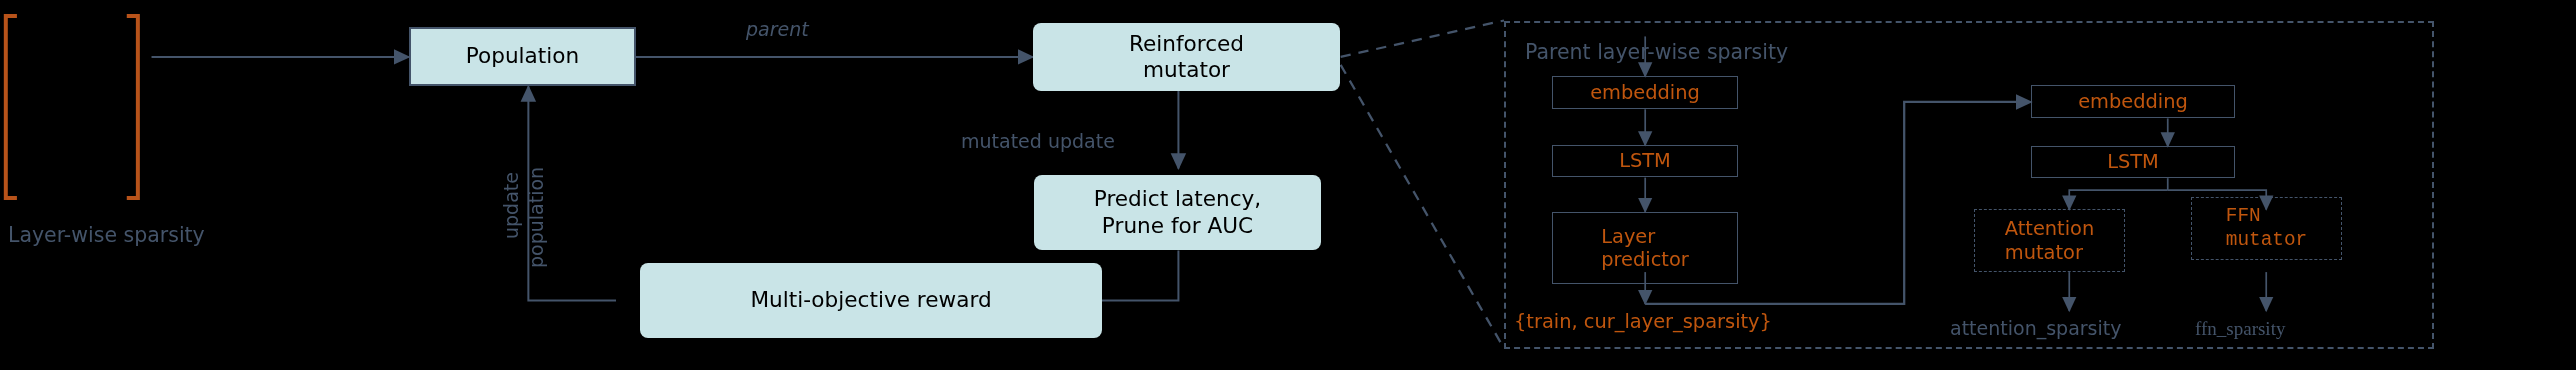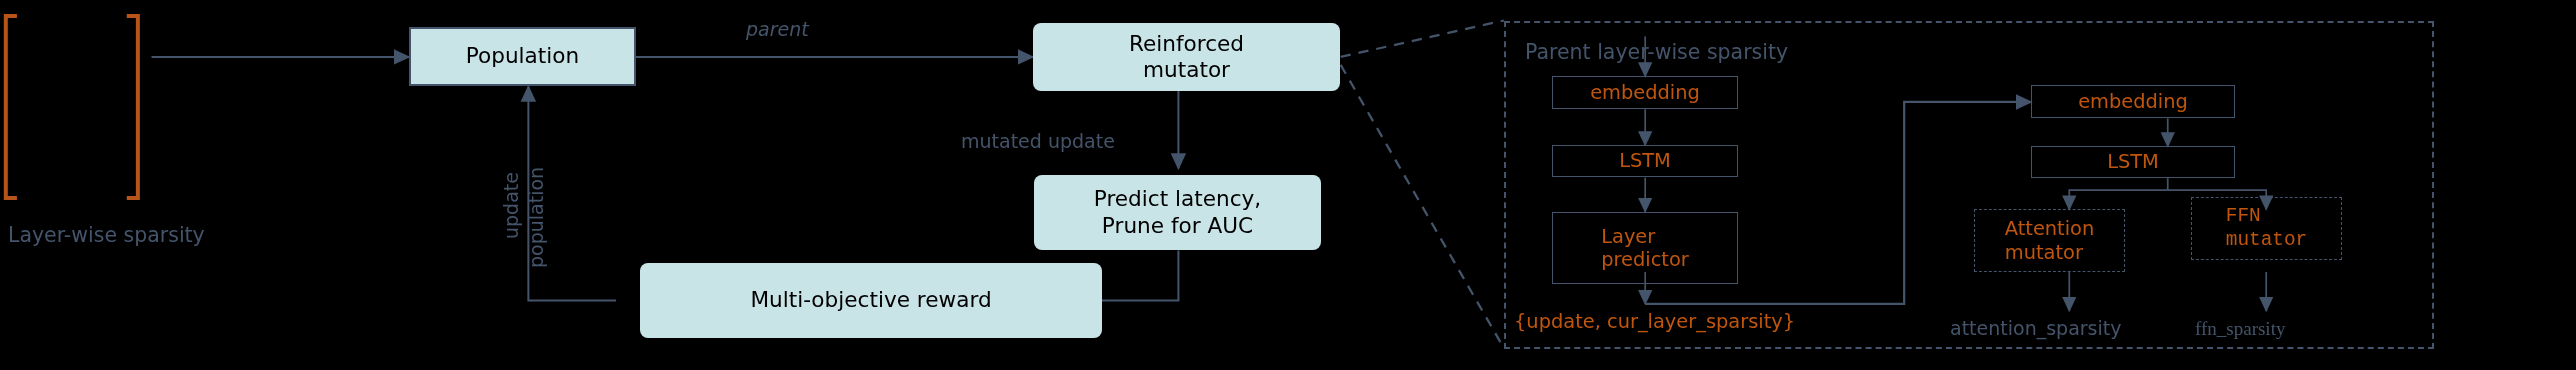--- a/index.html
+++ b/index.html
@@ -166,21 +166,21 @@
     <span>LSTM</span>
   </div>
 
   <div class="abs obox" style="left:1552px; top:212px; width:186px; height:72px;">
     <div>
       <div>Layer</div>
       <div>predictor</div>
     </div>
   </div>
 
-  <div class="abs otext" style="left:1514px; top:310px;">{update, cur_layer_sparsity}</div>
+  <div class="abs otext" style="left:1514px; top:310px;">{train, cur_layer_sparsity}</div>
 
   <div class="abs obox" style="left:2031px; top:85px; width:204px; height:33px;">
     <span>embedding</span>
   </div>
 
   <div class="abs obox" style="left:2031px; top:146px; width:204px; height:32px;">
     <span>LSTM</span>
   </div>
 
   <div class="abs obox dashed" style="left:1974px; top:209px; width:151px; height:63px;">

